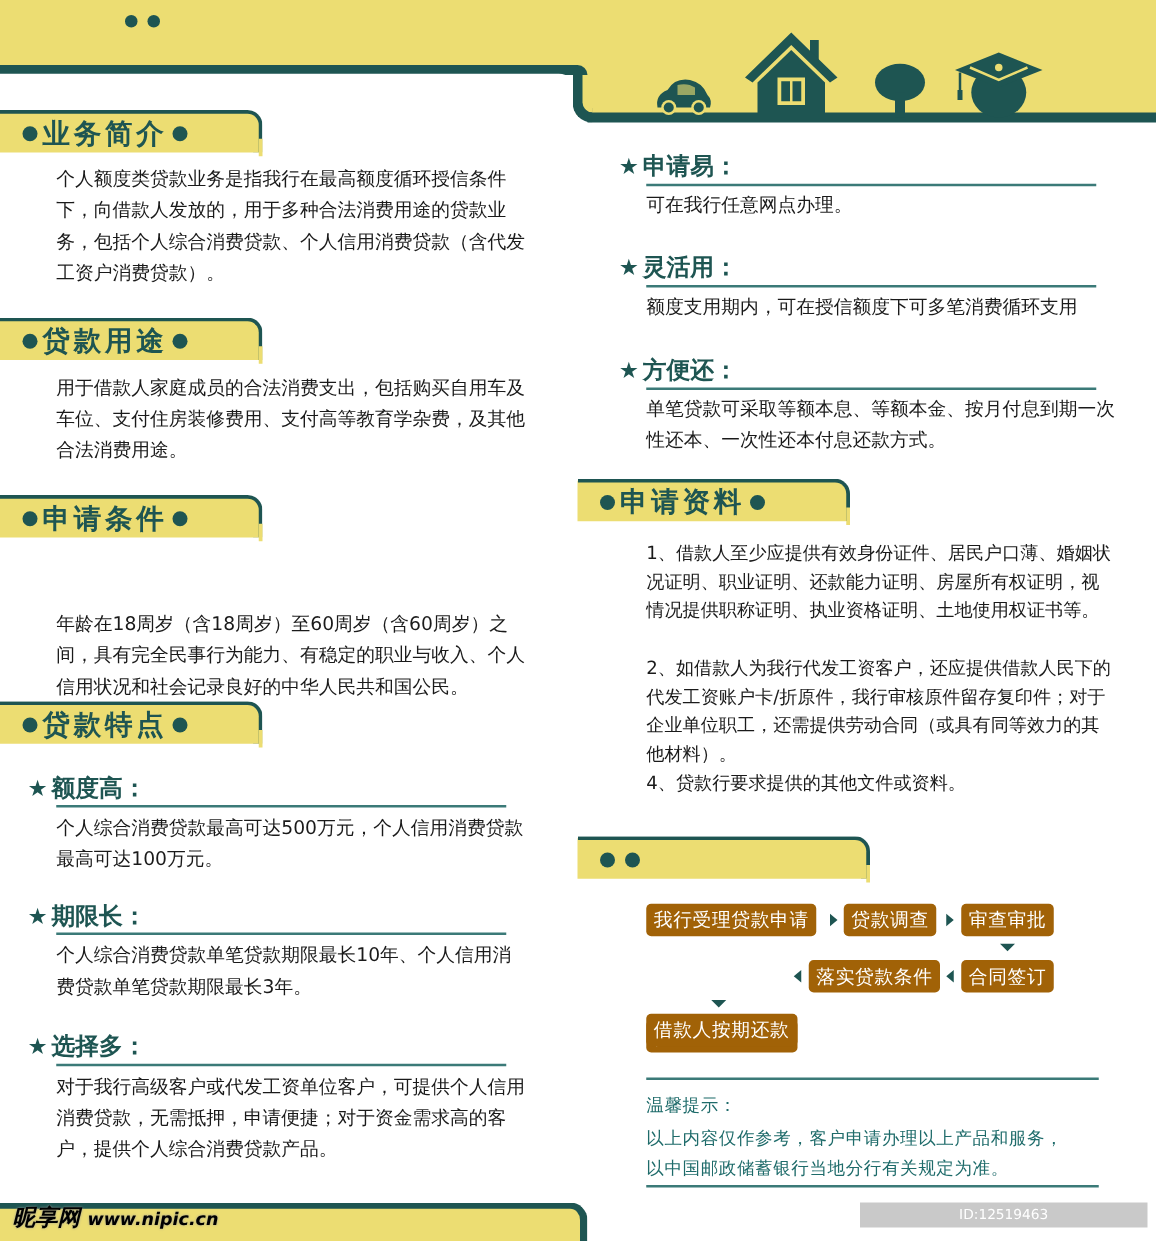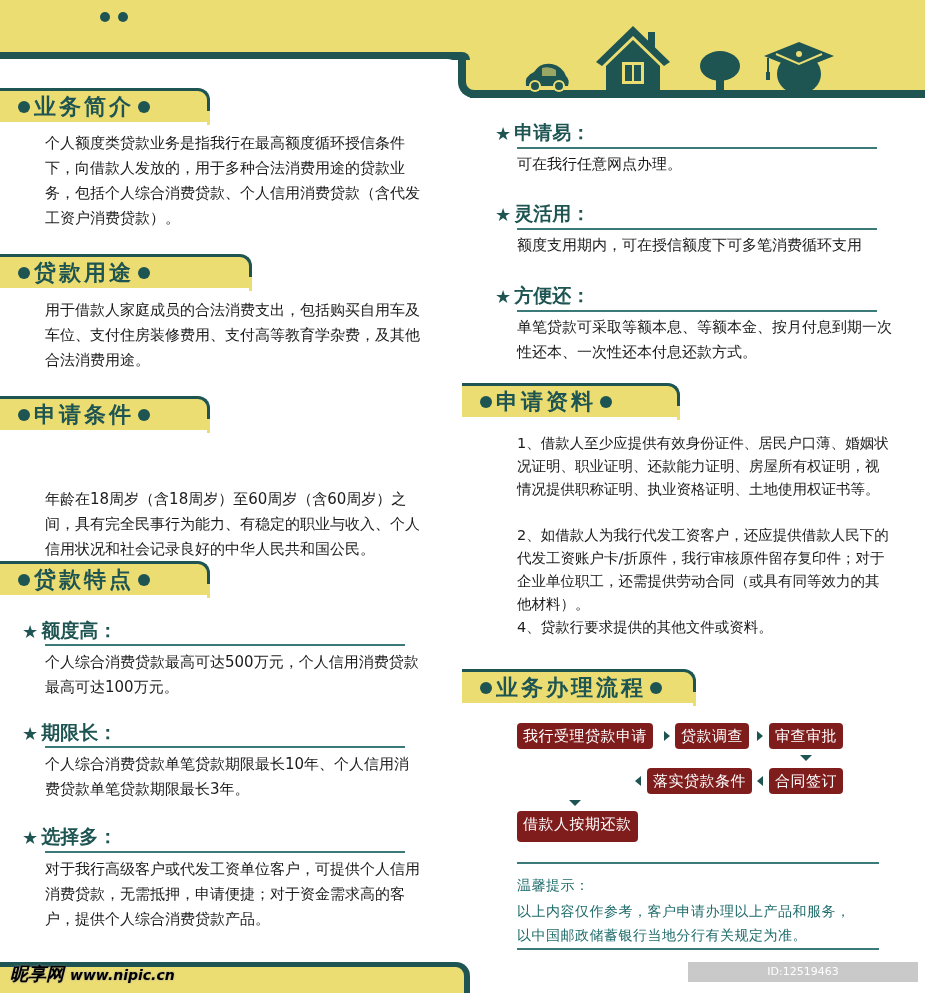--- a/index.html
+++ b/index.html
@@ -72,21 +72,21 @@
     display: flex; align-items: center;
   }
   .feat-title .star { font-size: 18px; margin-right: 3px; }
   .feat-line {
     position: absolute; height: 2px; background: #3b7a78;
   }
 
   
   .flow-box {
     position: absolute; height: 26px;
-    background: #7f1d1d; color: #ffffff;
+    background: #a16207; color: #ffffff;
     border-radius: 4px;
     font-size: 15px; line-height: 26px; padding: 0 6px;
     white-space: nowrap; letter-spacing: 0.5px;
   }
   .arrow { position: absolute; width: 0; height: 0; }
   .arrow-r { border-top: 5px solid transparent; border-bottom: 5px solid transparent; border-left: 6px solid #1e5552; }
   .arrow-l { border-top: 5px solid transparent; border-bottom: 5px solid transparent; border-right: 6px solid #1e5552; }
   .arrow-d { border-left: 6px solid transparent; border-right: 6px solid transparent; border-top: 6px solid #1e5552; }
 
   .tip-line { position: absolute; height: 2px; background: #3b7a78; }
@@ -156,21 +156,21 @@
   <rect x="4" y="32" width="4" height="8" fill="#1e5552"></rect>
 </svg>
 
 <div class="sec-head" style="left:0;top:88px;width:210px;">
   <span class="dot-sm"></span>
   <span>业务简介</span>
   <span class="dot-sm"></span>
 </div>
 <div class="para" style="left:45px;top:131px;width:375px;">个人额度类贷款业务是指我行在最高额度循环授信条件下，向借款人发放的，用于多种合法消费用途的贷款业务，包括个人综合消费贷款、个人信用消费贷款（含代发工资户消费贷款）。</div>
 
-<div class="sec-head" style="left:0;top:254px;width:252px;">
+<div class="sec-head" style="left:0;top:254px;width:210px;">
   <span class="dot-sm"></span>
   <span>贷款用途</span>
   <span class="dot-sm"></span>
 </div>
 <div class="para" style="left:45px;top:298px;width:375px;">用于借款人家庭成员的合法消费支出，包括购买自用车及车位、支付住房装修费用、支付高等教育学杂费，及其他合法消费用途。</div>
 
 <div class="sec-head" style="left:0;top:396px;width:210px;">
   <span class="dot-sm"></span>
   <span>申请条件</span>
   <span class="dot-sm"></span>
@@ -229,21 +229,20 @@
   <span class="dot-sm"></span>
   <span>申请资料</span>
   <span class="dot-sm"></span>
 </div>
 <div class="para" style="left:517px;top:432px;width:372px;font-size:14.5px;line-height:23px;">1、借款人至少应提供有效身份证件、居民户口薄、婚姻状况证明、职业证明、还款能力证明、房屋所有权证明，视情况提供职称证明、执业资格证明、土地使用权证书等。</div>
 <div class="para" style="left:517px;top:524px;width:372px;font-size:14.5px;line-height:23px;">2、如借款人为我行代发工资客户，还应提供借款人民下的代发工资账户卡/折原件，我行审核原件留存复印件；对于企业单位职工，还需提供劳动合同（或具有同等效力的其他材料）。</div>
 <div class="para" style="left:517px;top:616px;width:372px;font-size:14.5px;line-height:23px;">4、贷款行要求提供的其他文件或资料。</div>
 
 <div class="sec-head" style="left:462px;top:669px;width:234px;">
   <span class="dot-sm"></span>
-  <span>业务办理流程</span>
   <span class="dot-sm"></span>
 </div>
 
 <div class="flow-box" style="left:517px;top:723px;">我行受理贷款申请</div>
 <div class="arrow arrow-r" style="left:664px;top:731px;"></div>
 <div class="flow-box" style="left:675px;top:723px;">贷款调查</div>
 <div class="arrow arrow-r" style="left:757px;top:731px;"></div>
 <div class="flow-box" style="left:769px;top:723px;">审查审批</div>
 <div class="arrow arrow-d" style="left:800px;top:755px;"></div>
 <div class="flow-box" style="left:769px;top:768px;">合同签订</div>

